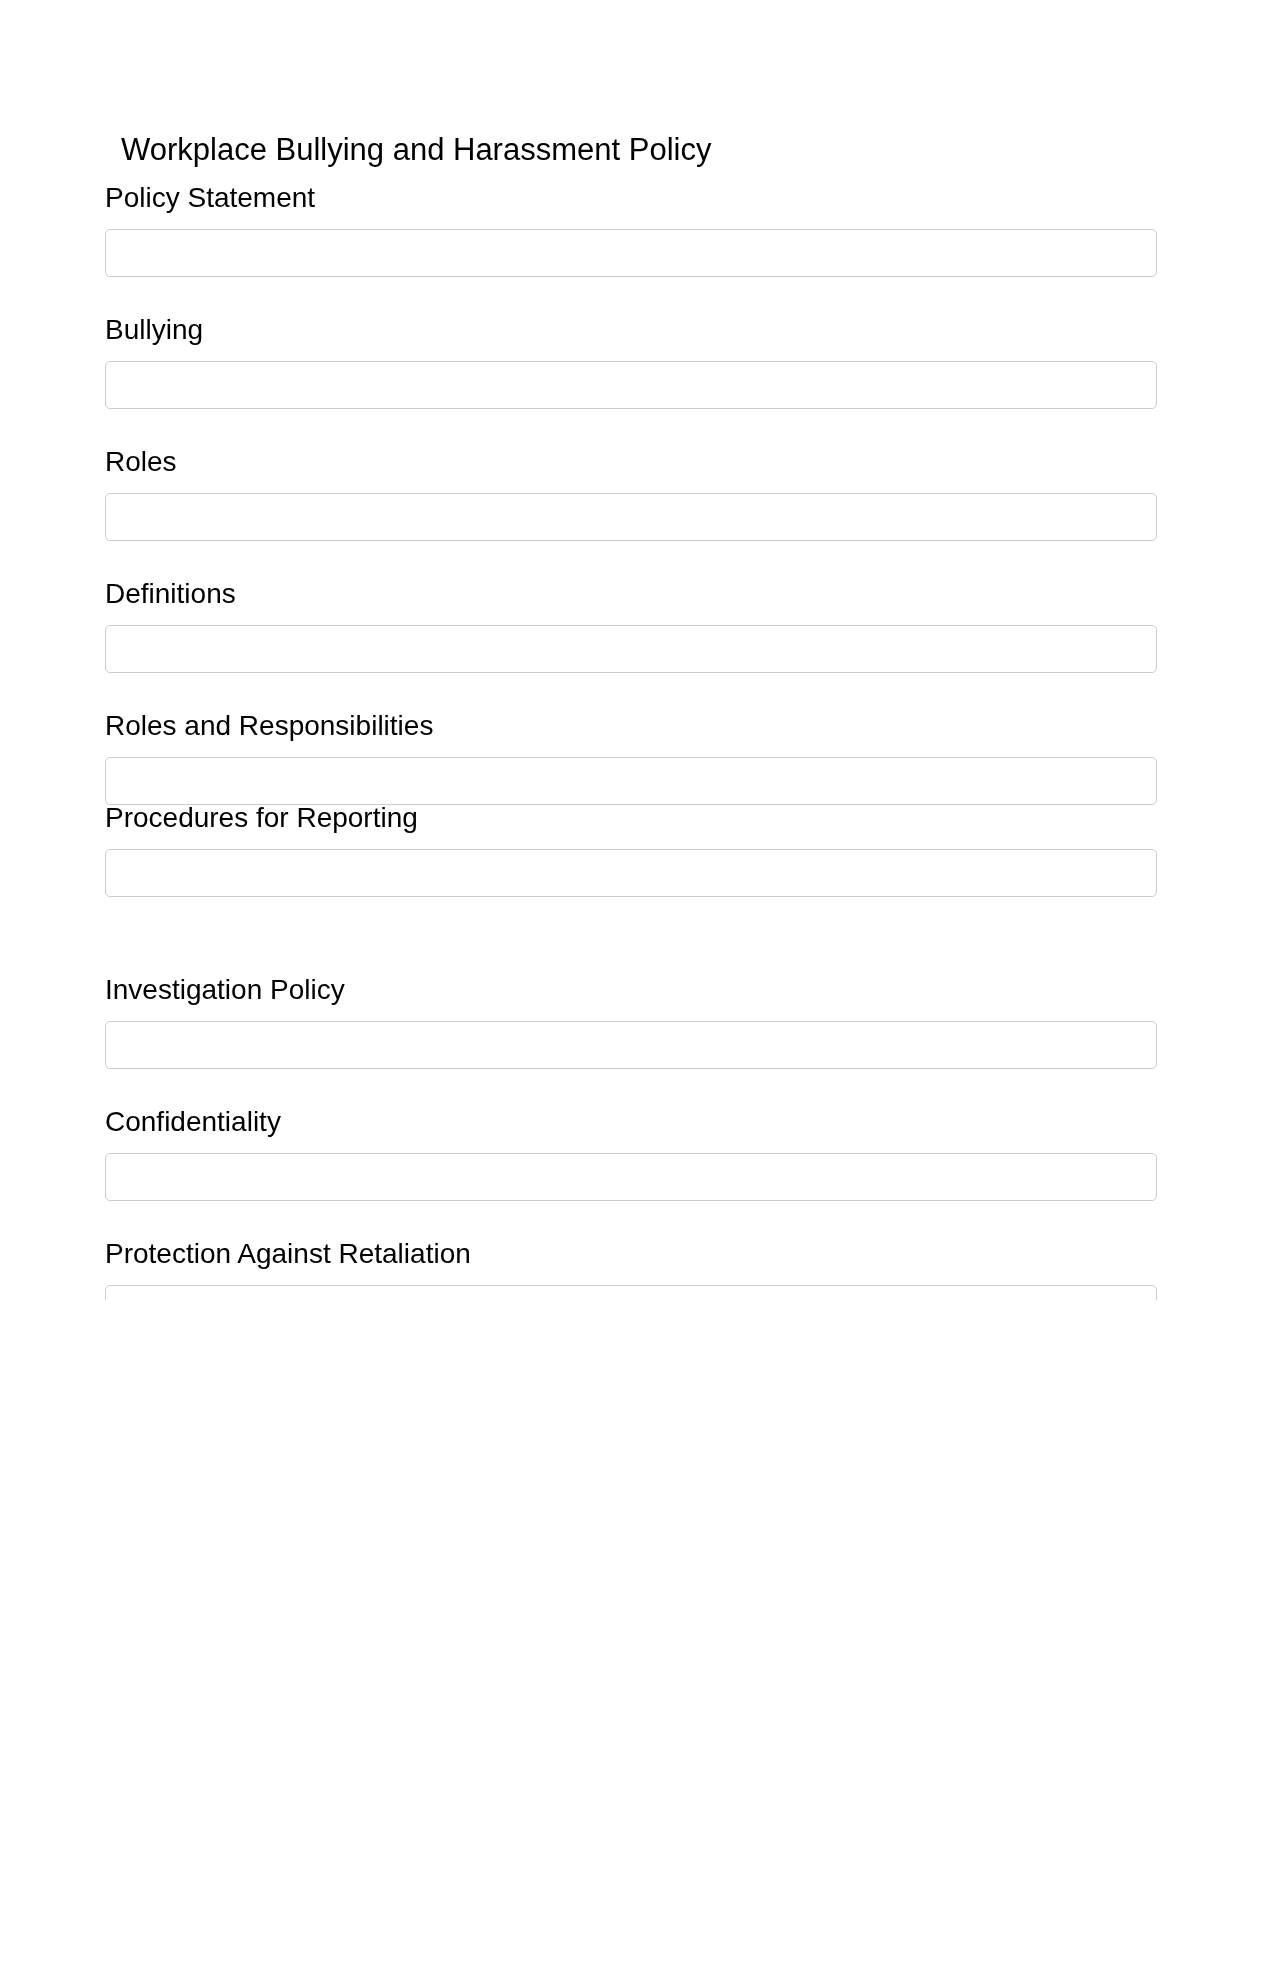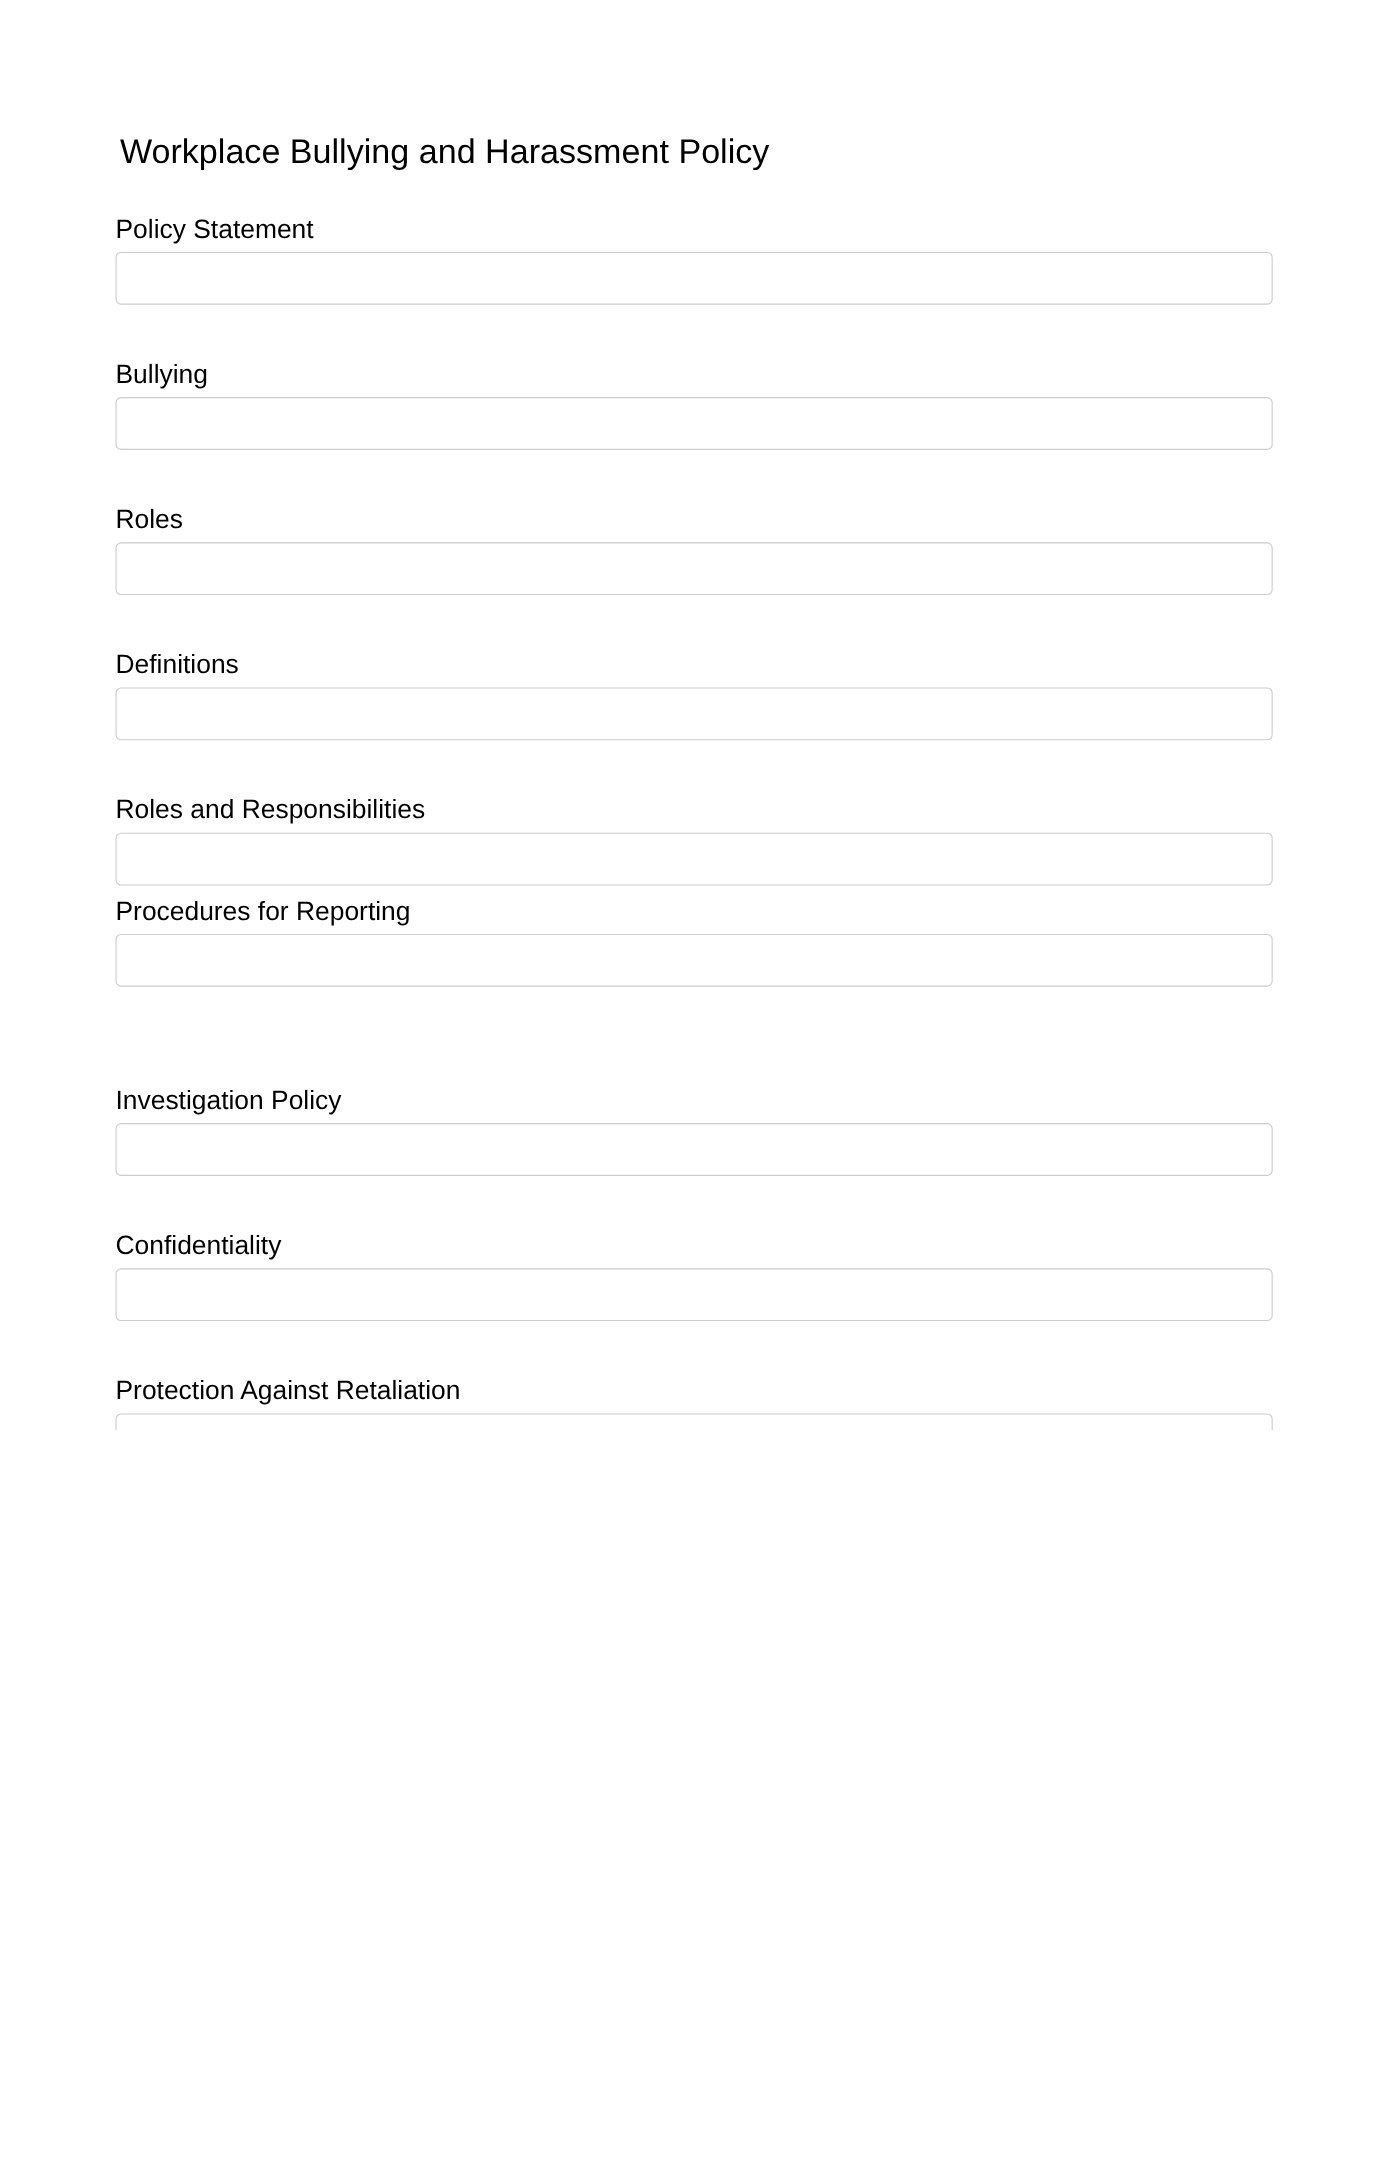--- a/index.html
+++ b/index.html
@@ -26,40 +26,39 @@
     .form {
       position: absolute;
       left: 105px;
       top: 0;
       width: 1052px;
     }
     .title {
       position: absolute;
       left: 0;
       top: 116px;
-      margin: 4px;
+      margin: 16px;
       font-size: 31px;
       line-height: 36px;
       font-weight: normal;
       white-space: nowrap;
     }
     .field {
       position: absolute;
       left: 0;
       width: 1052px;
       height: 120px;
     }
     .field-label {
       position: absolute;
       left: 0;
       top: 0;
-      font-size: 24px;
+      font-size: 28px;
       line-height: 26px;
       white-space: nowrap;
-      margin-top: 11px;
     }
     .field-input {
       position: absolute;
       left: 0;
       top: 44px;
       width: 1052px;
       height: 48px;
       box-sizing: border-box;
       border: 1px solid #cccccc;
       border-radius: 5px;

